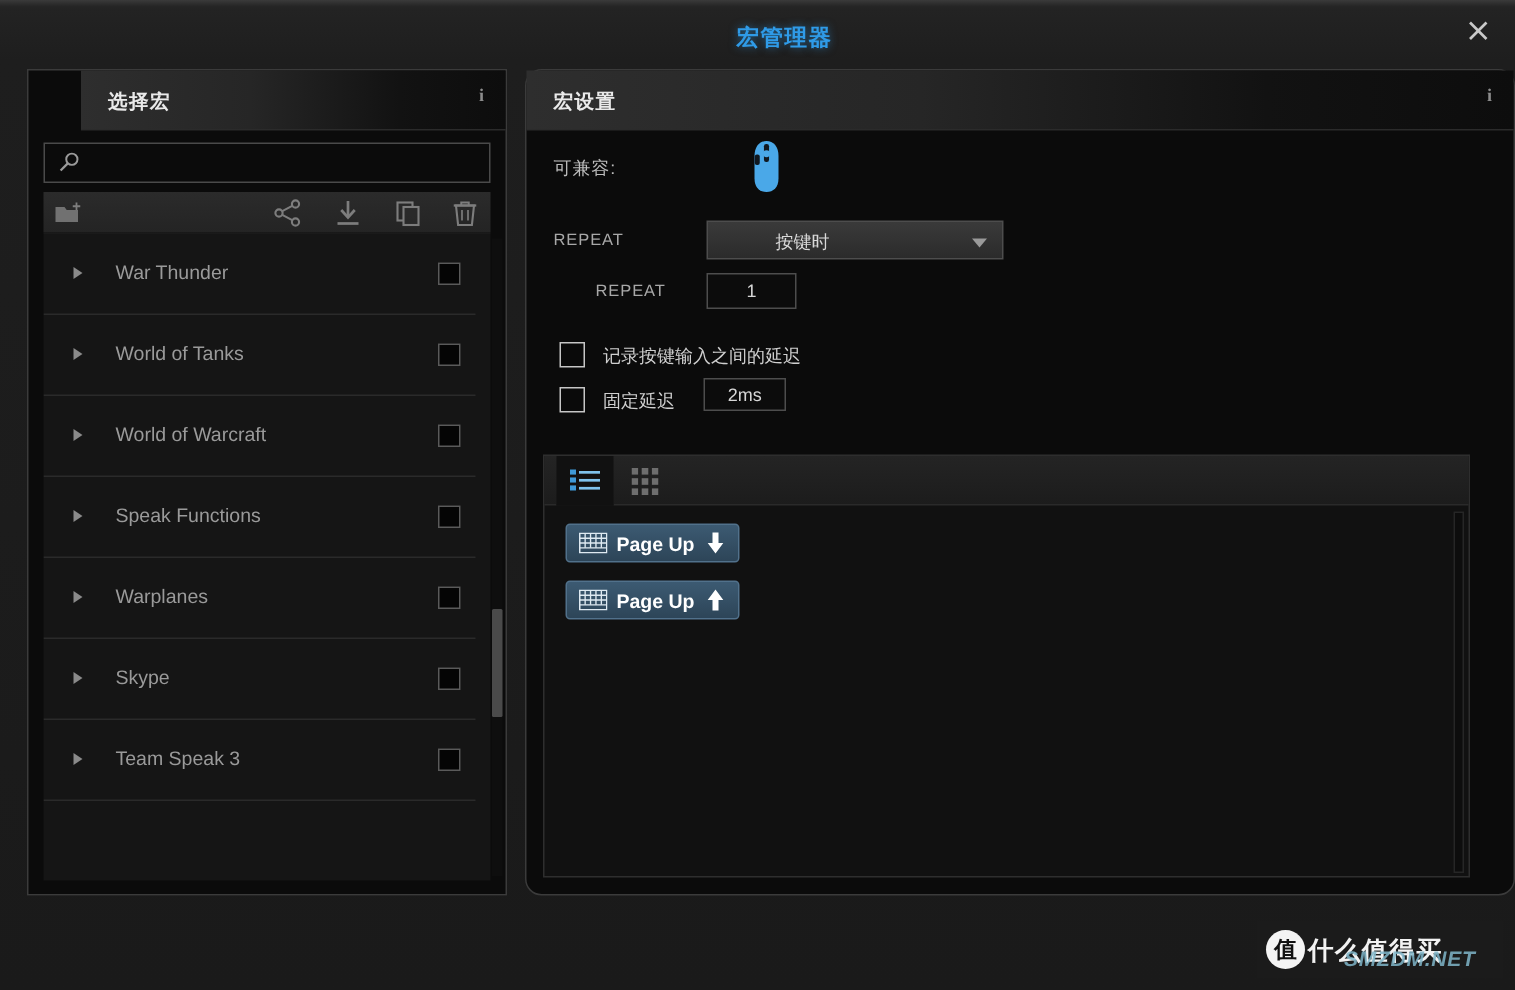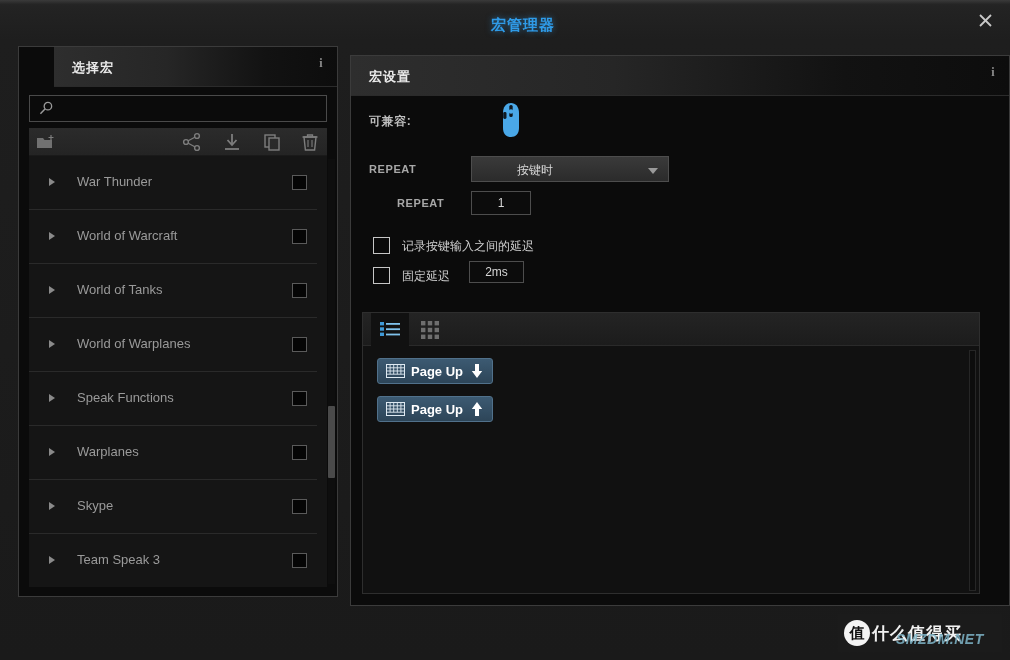--- a/index.html
+++ b/index.html
@@ -43,21 +43,21 @@
     font-family:"Liberation Sans", sans-serif;
   }
 
   
   .panel {
     position:absolute;
     background:#0b0b0b;
     border:1px solid #3b3b3b;
   }
   #left-panel  { left:18px;  top:46px; width:320px; height:551px;padding-left:35px; }
-  #right-panel { left:350px; top:55px; width:660px; height:551px; }
+  #right-panel { left:350px; top:46px; width:660px; height:551px;border-radius:11px; }
 
   .panel-head {
     position:relative;
     height:40px;
     background: linear-gradient(90deg,#2e2e2e 0%, #262626 40%, #121212 75%, #0d0d0d 100%);
     border-bottom:1px solid #2b2b2b;
   }
   .panel-head .ph-title {
     position:absolute; left:18px; top:12px;
     color:#eaeaea; font-size:13px; font-weight:bold;
@@ -127,21 +127,21 @@
   }
   .lp-thumb {
     position:absolute; left:0; width:7px;
     background:#4a4a4a;
     border-radius:1px;
   }
 
   
   .lbl {
     position:absolute;
-    color:#a8a8a8; font-size:11px; letter-spacing:.6px;font-weight:bold;
+    color:#a8a8a8; font-size:11px; letter-spacing:.6px;
   }
   .lbl.cn { font-size:12px; color:#bdbdbd; }
 
   .mouse-ico { position:absolute; left:145px; top:45px; width:30px; height:38px; }
 
   .select {
     position:absolute; left:120px; top:100px;
     width:198px; height:26px;
     background: linear-gradient(180deg,#3a3a3a,#2b2b2b);
     border:1px solid #4d4d4d;
@@ -338,31 +338,26 @@
 
     <div class="macro-list">
       <div class="ml-inner" id="macro-rows">
           <div class="ml-row">
             <div class="ml-arrow"></div>
             <div class="ml-label">War Thunder</div>
             <div class="ml-sq"></div>
           </div>
           <div class="ml-row">
             <div class="ml-arrow"></div>
+            <div class="ml-label">World of Tanks</div>
+            <div class="ml-sq"></div>
+          </div>
+          <div class="ml-row">
+            <div class="ml-arrow"></div>
             <div class="ml-label">World of Warcraft</div>
-            <div class="ml-sq"></div>
-          </div>
-          <div class="ml-row">
-            <div class="ml-arrow"></div>
-            <div class="ml-label">World of Tanks</div>
-            <div class="ml-sq"></div>
-          </div>
-          <div class="ml-row">
-            <div class="ml-arrow"></div>
-            <div class="ml-label">World of Warplanes</div>
             <div class="ml-sq"></div>
           </div>
           <div class="ml-row">
             <div class="ml-arrow"></div>
             <div class="ml-label">Speak Functions</div>
             <div class="ml-sq"></div>
           </div>
           <div class="ml-row">
             <div class="ml-arrow"></div>
             <div class="ml-label">Warplanes</div>

